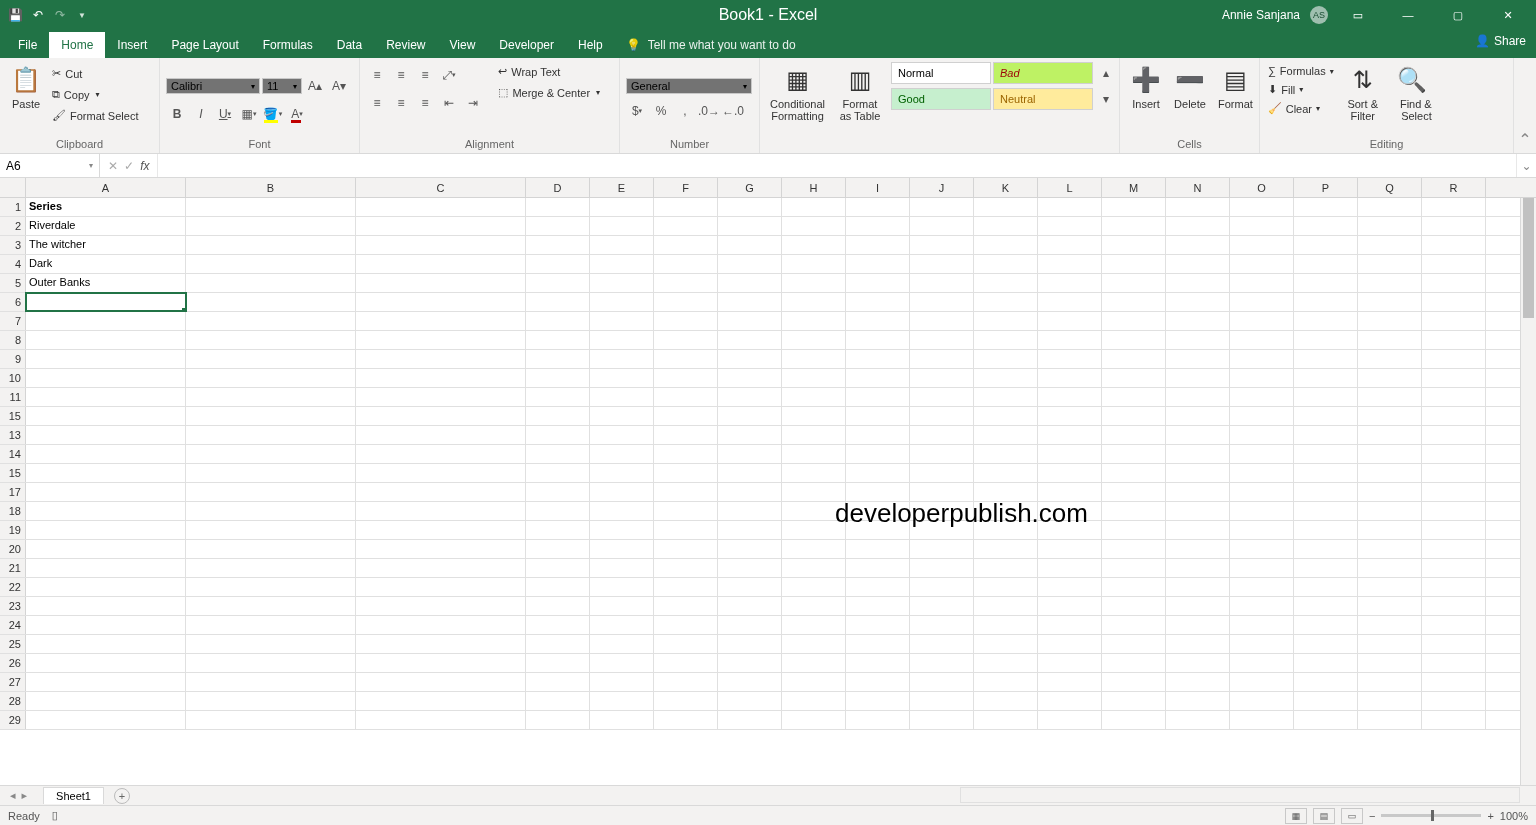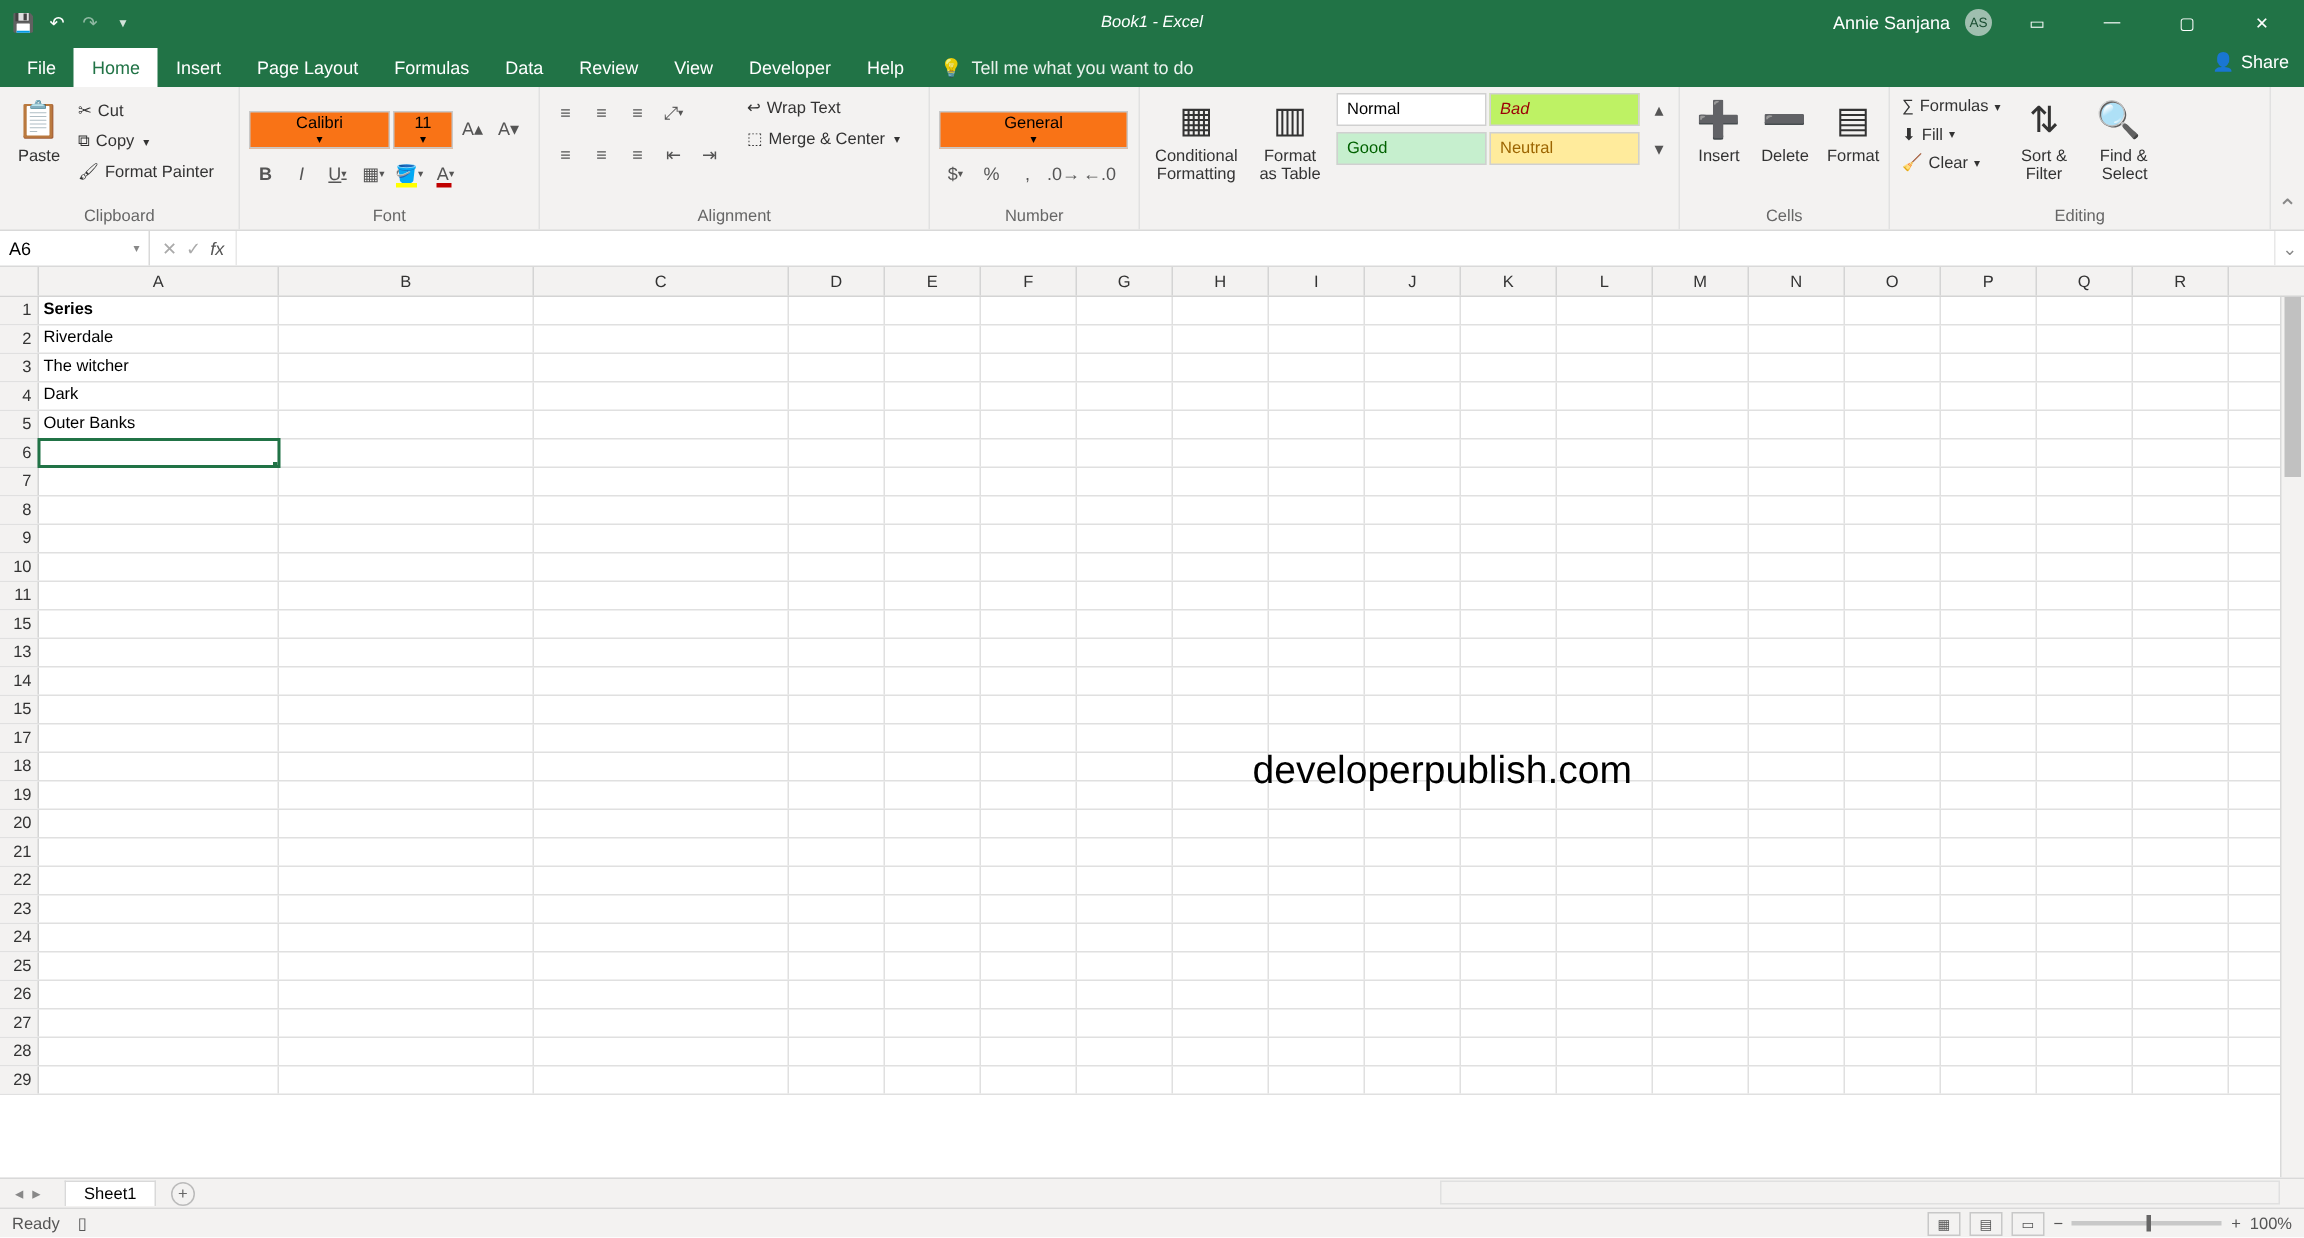--- a/index.html
+++ b/index.html
@@ -2,21 +2,21 @@
 <html><head>
 <meta charset="utf-8">
 <style>
 * { box-sizing: border-box; margin: 0; padding: 0; font-family: "Segoe UI", Tahoma, sans-serif; }
 body { background: #fff; overflow: hidden; width: 1536px; height: 825px; position: relative; }
 
 
 .titlebar { height: 30px; background: #217346; display: flex; align-items: center; color: #fff; font-size: 12px; position: relative; }
 .qat { display: flex; align-items: center; gap: 6px; padding-left: 8px; }
 .qat .ic { width: 16px; height: 16px; display:flex; align-items:center; justify-content:center; font-size:12px; color:#fff;}
-.title-center { position: absolute; left: 50%; transform: translateX(-50%); font-size: 11px; font-style: italic; }
+.title-center { position: absolute; left: 50%; transform: translateX(-50%); font-size: 16px; }
 .title-right { position: absolute; right: 0; display: flex; align-items: center; gap: 10px; padding-right: 8px; }
 .avatar { width: 18px; height: 18px; border-radius: 50%; background: #9fbfaf; color: #1a4d32; font-size: 9px; display:flex; align-items:center; justify-content:center;}
 .winbtn { width: 40px; height: 30px; display:flex; align-items:center; justify-content:center; font-size:11px; color:#fff; }
 
 
 .tabbar { height: 28px; background: #217346; display: flex; align-items: flex-end; color: #fff; font-size: 12px; padding-left: 6px; position: relative; }
 .tab { padding: 6px 12px 6px; cursor: default; }
 .tab.active { background: #fff; color: #217346; }
 .tell-me { display:flex; align-items:center; gap:6px; padding:6px 12px; opacity:0.9;}
 .share { position:absolute; right:10px; top:4px; display:flex; align-items:center; gap:4px; font-size:12px;}
@@ -24,21 +24,21 @@
 
 .ribbon { height: 96px; background: #f3f2f1; border-bottom: 1px solid #d9d9d9; display: flex; }
 .group { border-right: 1px solid #e1e1e1; display: flex; flex-direction: column; justify-content: space-between; padding: 4px 6px 0; height: 100%; }
 .group-body { display: flex; flex: 1; align-items: flex-start; gap: 4px; }
 .group-label { font-size: 11px; color: #666; text-align: center; padding: 2px 0 3px; position: relative; }
 .bigbtn { display:flex; flex-direction:column; align-items:center; justify-content:center; font-size:11px; color:#333; gap:2px; padding:2px 4px;}
 .bigbtn .glyph { width:32px; height:32px; display:flex; align-items:center; justify-content:center; font-size:24px;}
 .smbtn { font-size:11px; color:#333; display:flex; align-items:center; gap:4px; padding:1px 2px;}
 .col { display:flex; flex-direction:column; gap:2px; justify-content:center;}
 .row { display:flex; gap:2px; align-items:center;}
-.ddl { border:1px solid #c8c8c8; background:#f97316; font-size:11px; padding:1px 4px; display:flex; align-items:center; justify-content:space-between;flex-direction:column;}
+.ddl { border:1px solid #c8c8c8; background:#737373; font-size:11px; padding:1px 4px; display:flex; align-items:center; justify-content:space-between;}
 .icbtn { width:22px; height:22px; border:1px solid transparent; display:flex; align-items:center; justify-content:center; font-size:12px; color:#555;}
 .stylecell { width:100px; height:22px; border:1px solid #d0d0d0; font-size:11px; padding:2px 6px; display:flex; align-items:center;}
 .style-normal { background:#fff; color:#000;}
 .style-bad { background:#bef264; color:#9c0006;font-style:italic;}
 .style-good { background:#c6efce; color:#006100;}
 .style-neutral { background:#ffeb9c; color:#9c6500;}
 
 
 .fxbar { height: 24px; border-bottom: 1px solid #d9d9d9; display:flex; align-items:stretch; font-size:12px;}
 .namebox { width:100px; border-right:1px solid #d9d9d9; display:flex; align-items:center; padding:0 6px; justify-content:space-between;}
@@ -133,21 +133,21 @@
             <span>✂</span>
             <span>Cut</span>
           </div>
         <div class="smbtn">
             <span>⧉</span>
             <span>Copy</span>
             <span style="font-size:8px;margin-left:2px">▾</span>
           </div>
         <div class="smbtn">
             <span>🖌</span>
-            <span>Format Painter</span>
+            <span>Format Select</span>
           </div>
       </div>
     </div>
     <div class="group-label">Clipboard</div>
   </div>
 
   <div class="group" style="width:200px">
     <div class="group-body col" style="gap:6px;padding-top:2px">
       <div class="row">
         <div class="ddl" style="width:94px">

